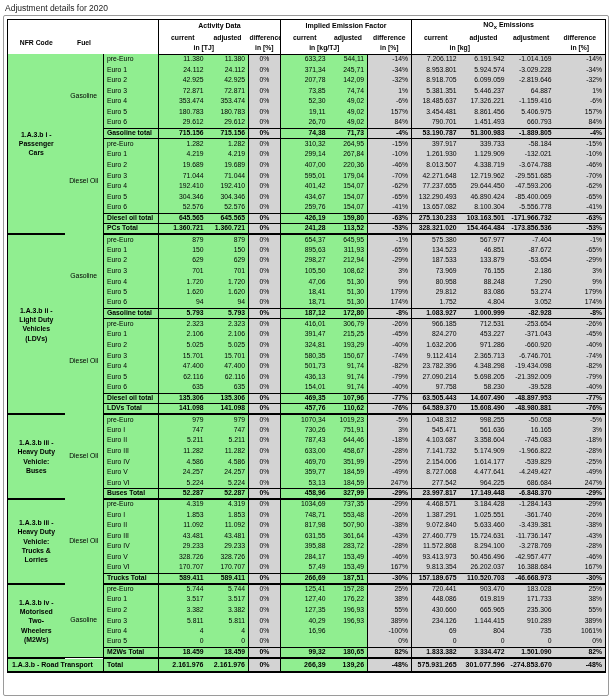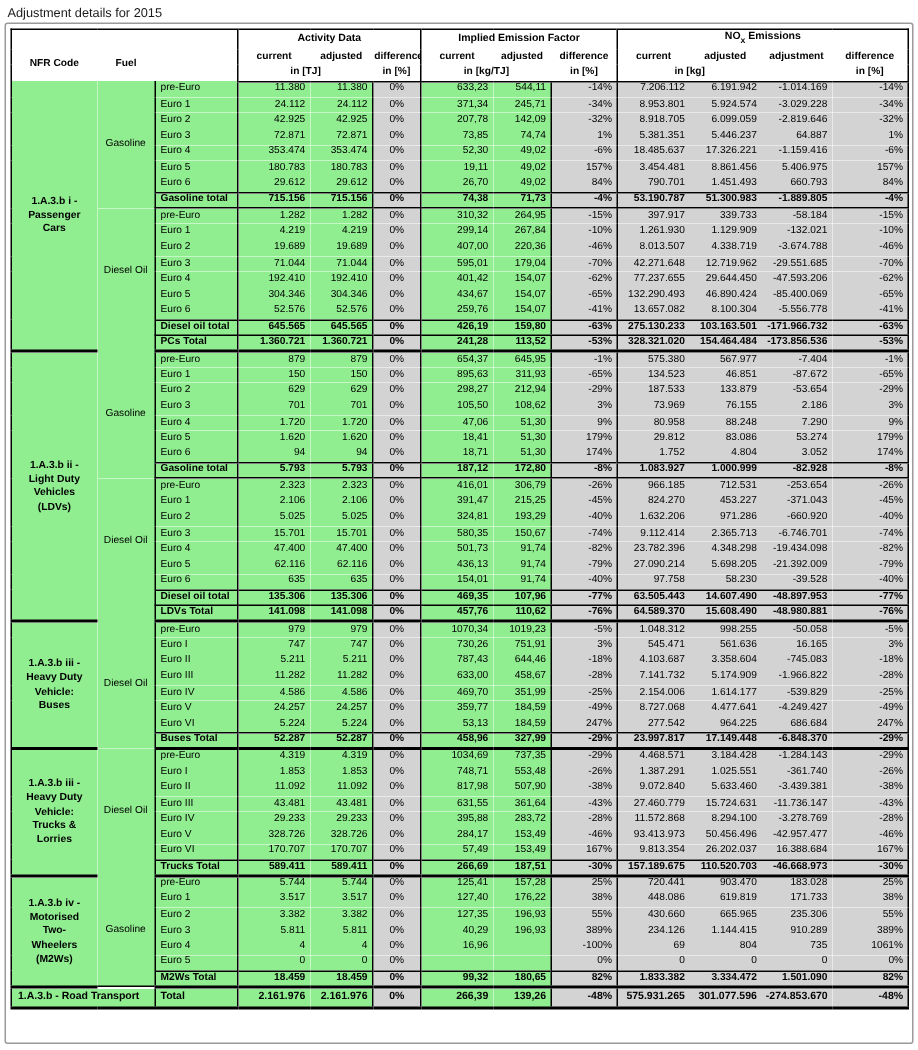--- a/index.html
+++ b/index.html
@@ -63,21 +63,21 @@
   td.fuel{text-align:center;vertical-align:middle;}
   tr.total-row td{border-top:1px solid var(--line);border-bottom:1px solid var(--line);font-weight:bold;}
   tr.total-row td.nob{border-top:none;border-bottom:none;}
   tr.section-end td{border-bottom:2px solid var(--line);}
   tr.grand td{height:14px;font-size:7px;}
   td.nfr-inline{font-weight:bold;text-align:left;padding-left:4px;}
 </style>
 </head>
 <body>
 
-<div class="page-title">Adjustment details for 2015</div>
+<div class="page-title">Adjustment details for 2020</div>
 
 <div class="frame">
   <table class="report">
     <colgroup>
       <col class="c-nfr">
         <col class="c-fuel">
         <col class="c-cls">
       <col class="c-ac">
         <col class="c-aa">
         <col class="c-ad">

